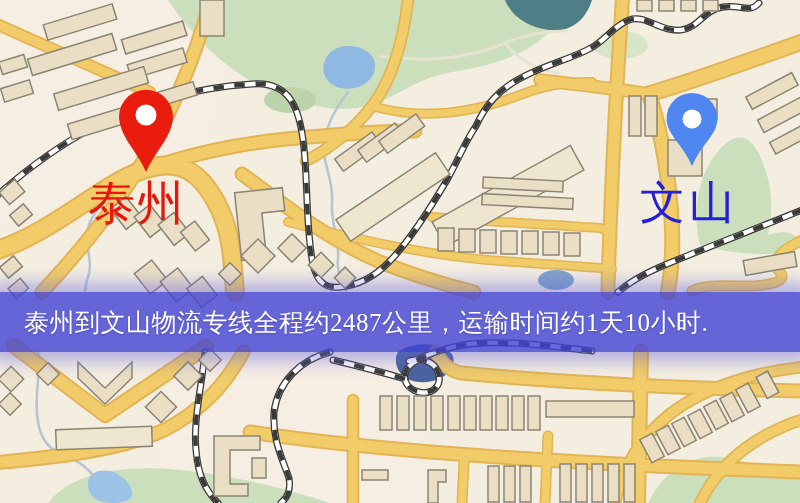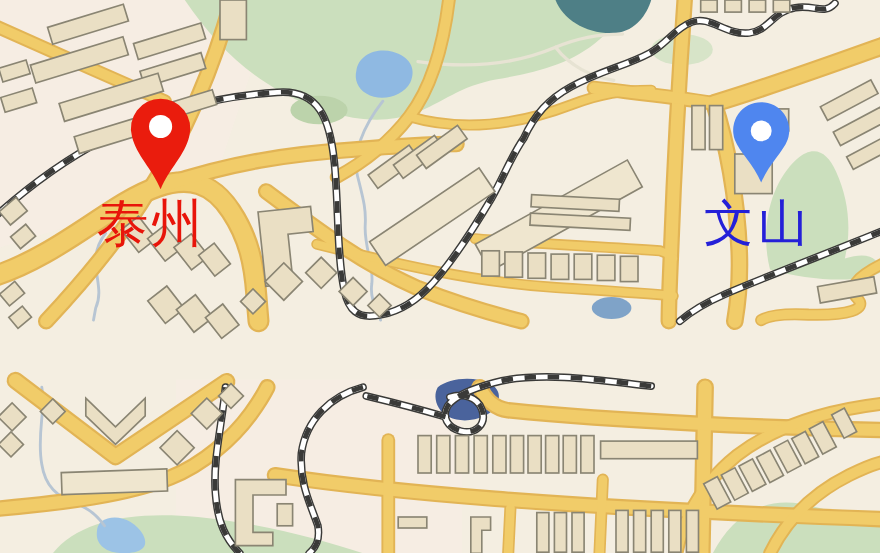--- a/index.html
+++ b/index.html
@@ -316,13 +316,16 @@
     </g>
     <g>
       <path d="M692,166 C685,149 672,138 668,127 A25.5,25.5 0 1 1 716,127 C712,138 699,149 692,166 Z" fill="#4f86ef"></path>
       <circle cx="692" cy="119" r="9.5" fill="#ffffff"></circle>
     </g>
 
     <text x="137" y="219" font-size="47" letter-spacing="2" text-anchor="middle" class="city-label" fill="#e8150a">泰州</text>
     <text x="689" y="218" font-size="45" letter-spacing="4" text-anchor="middle" class="city-label" fill="#2420d8">文山</text>
   </svg>
 
+  <div class="banner">
+    <p>泰州到文山物流专线全程约2487公里，运输时间约1天10小时.</p>
+  </div>
 </div>
 
 </body></html>

